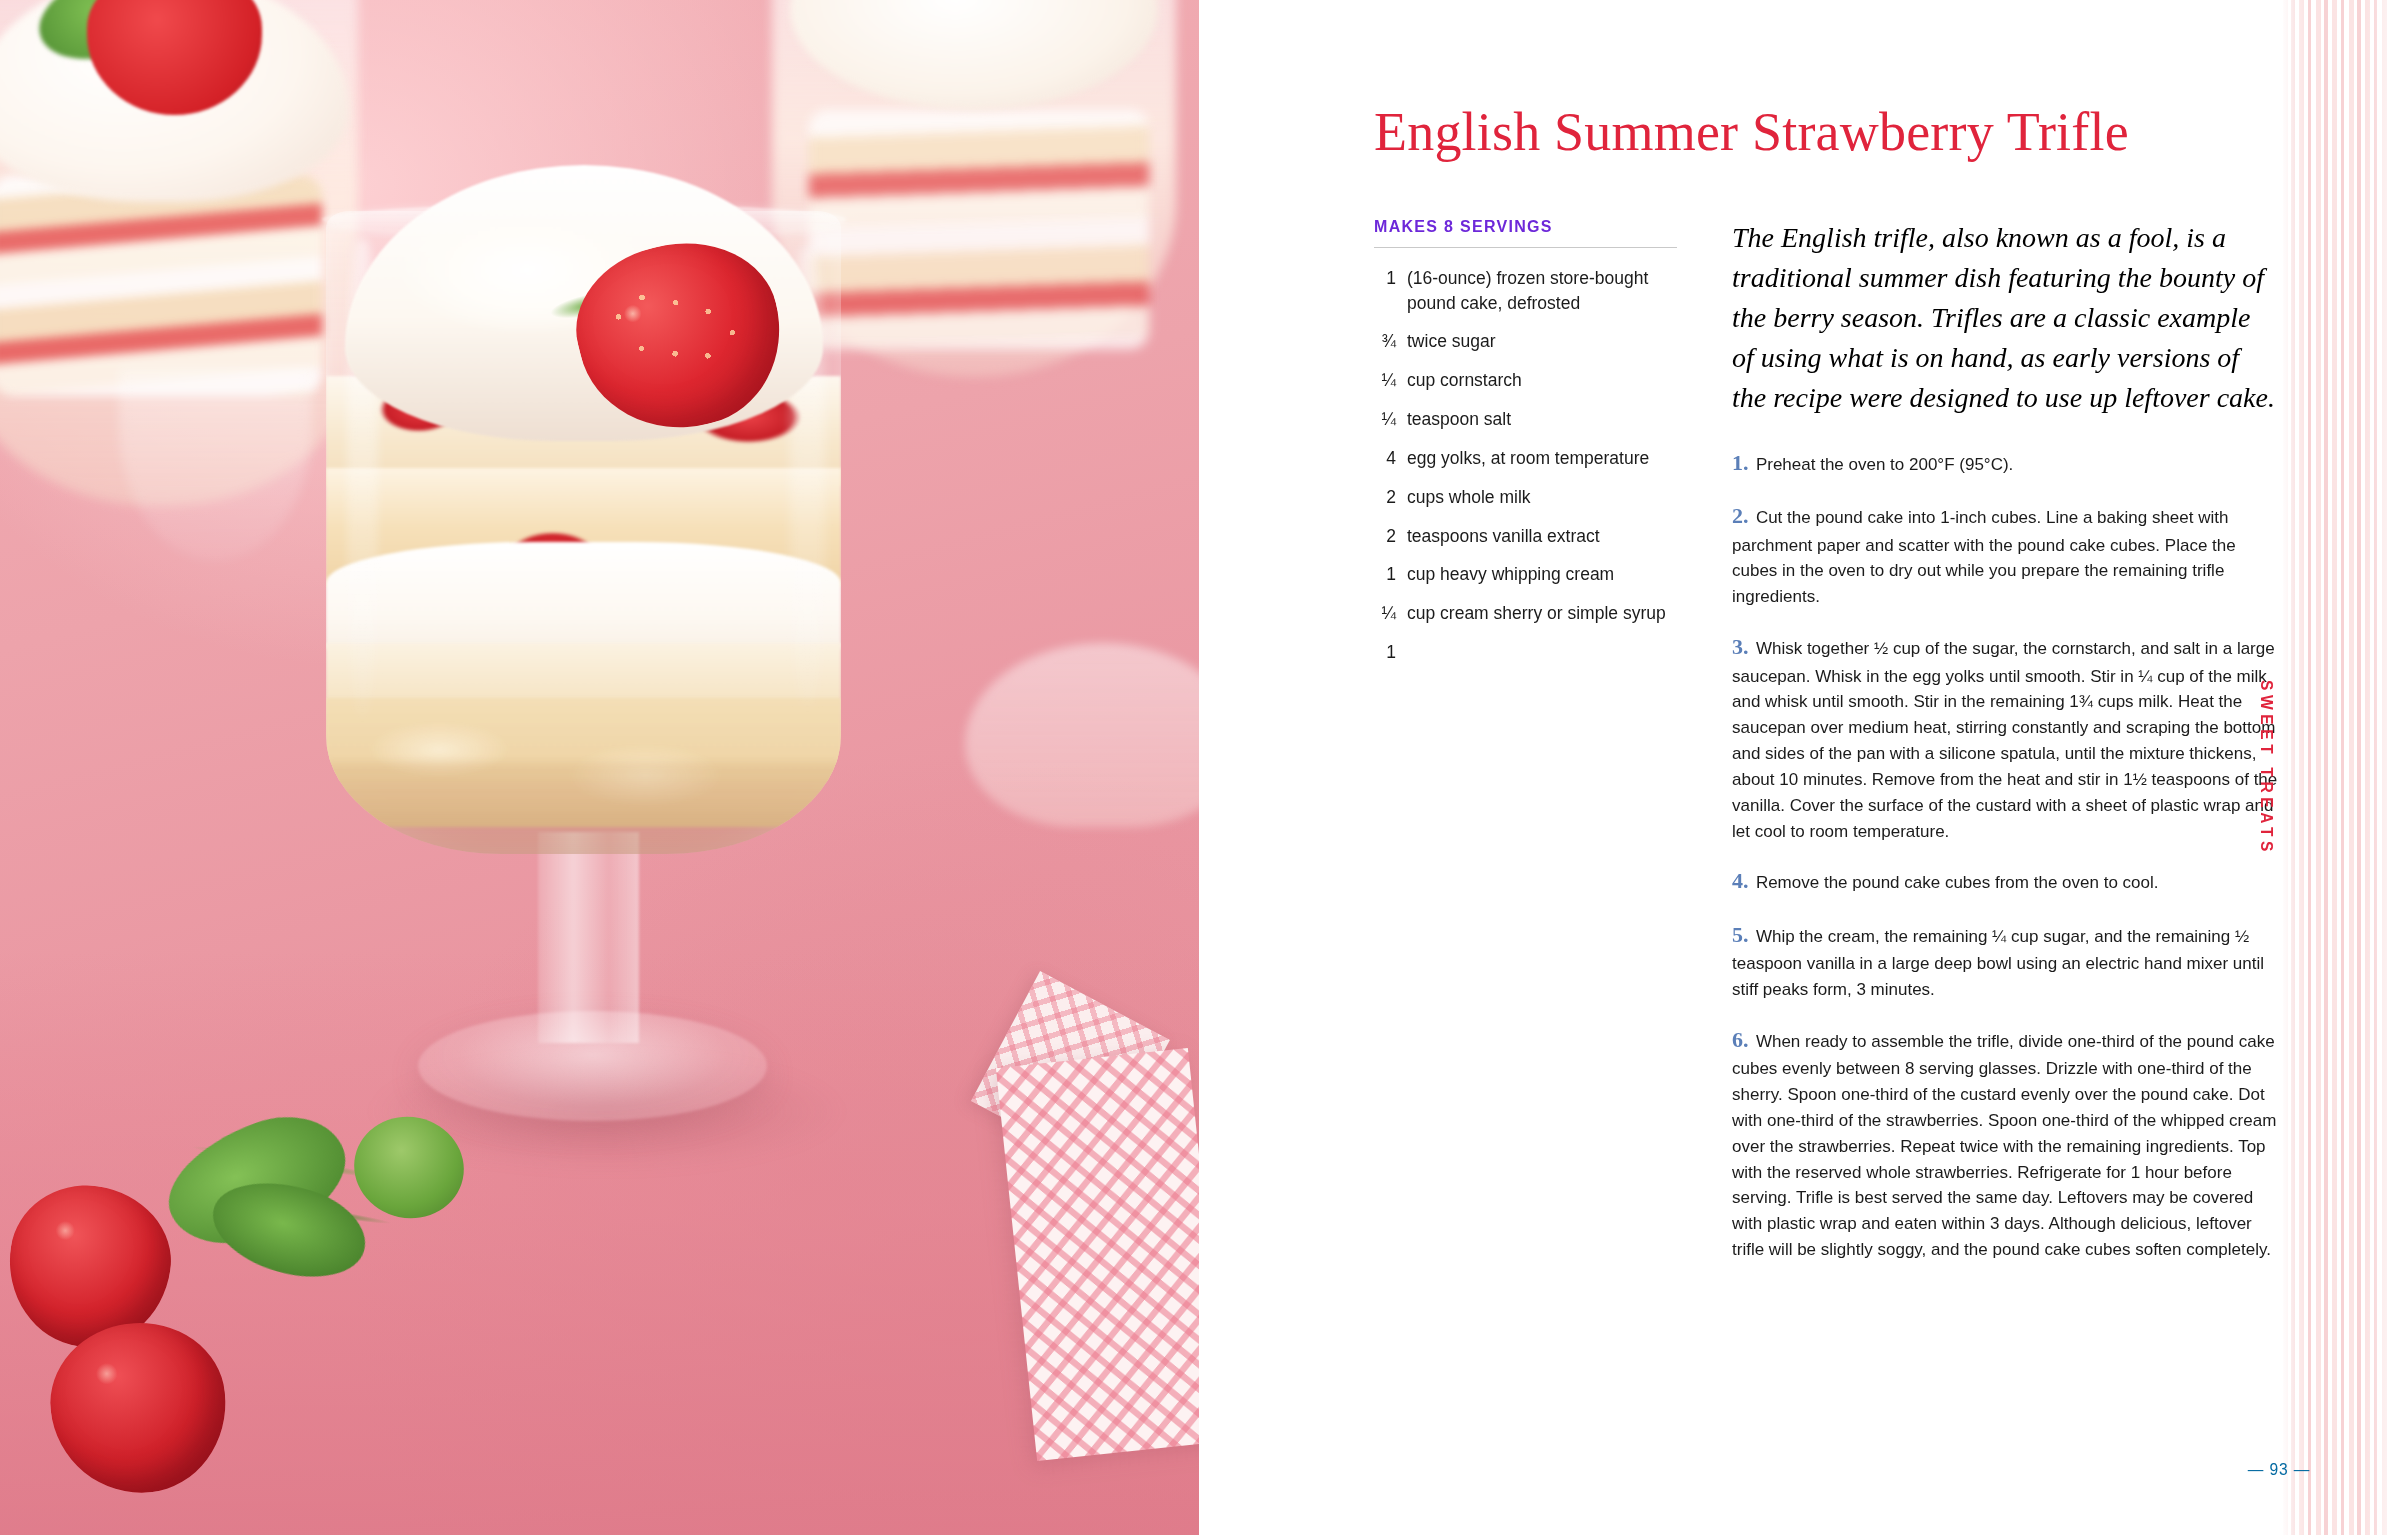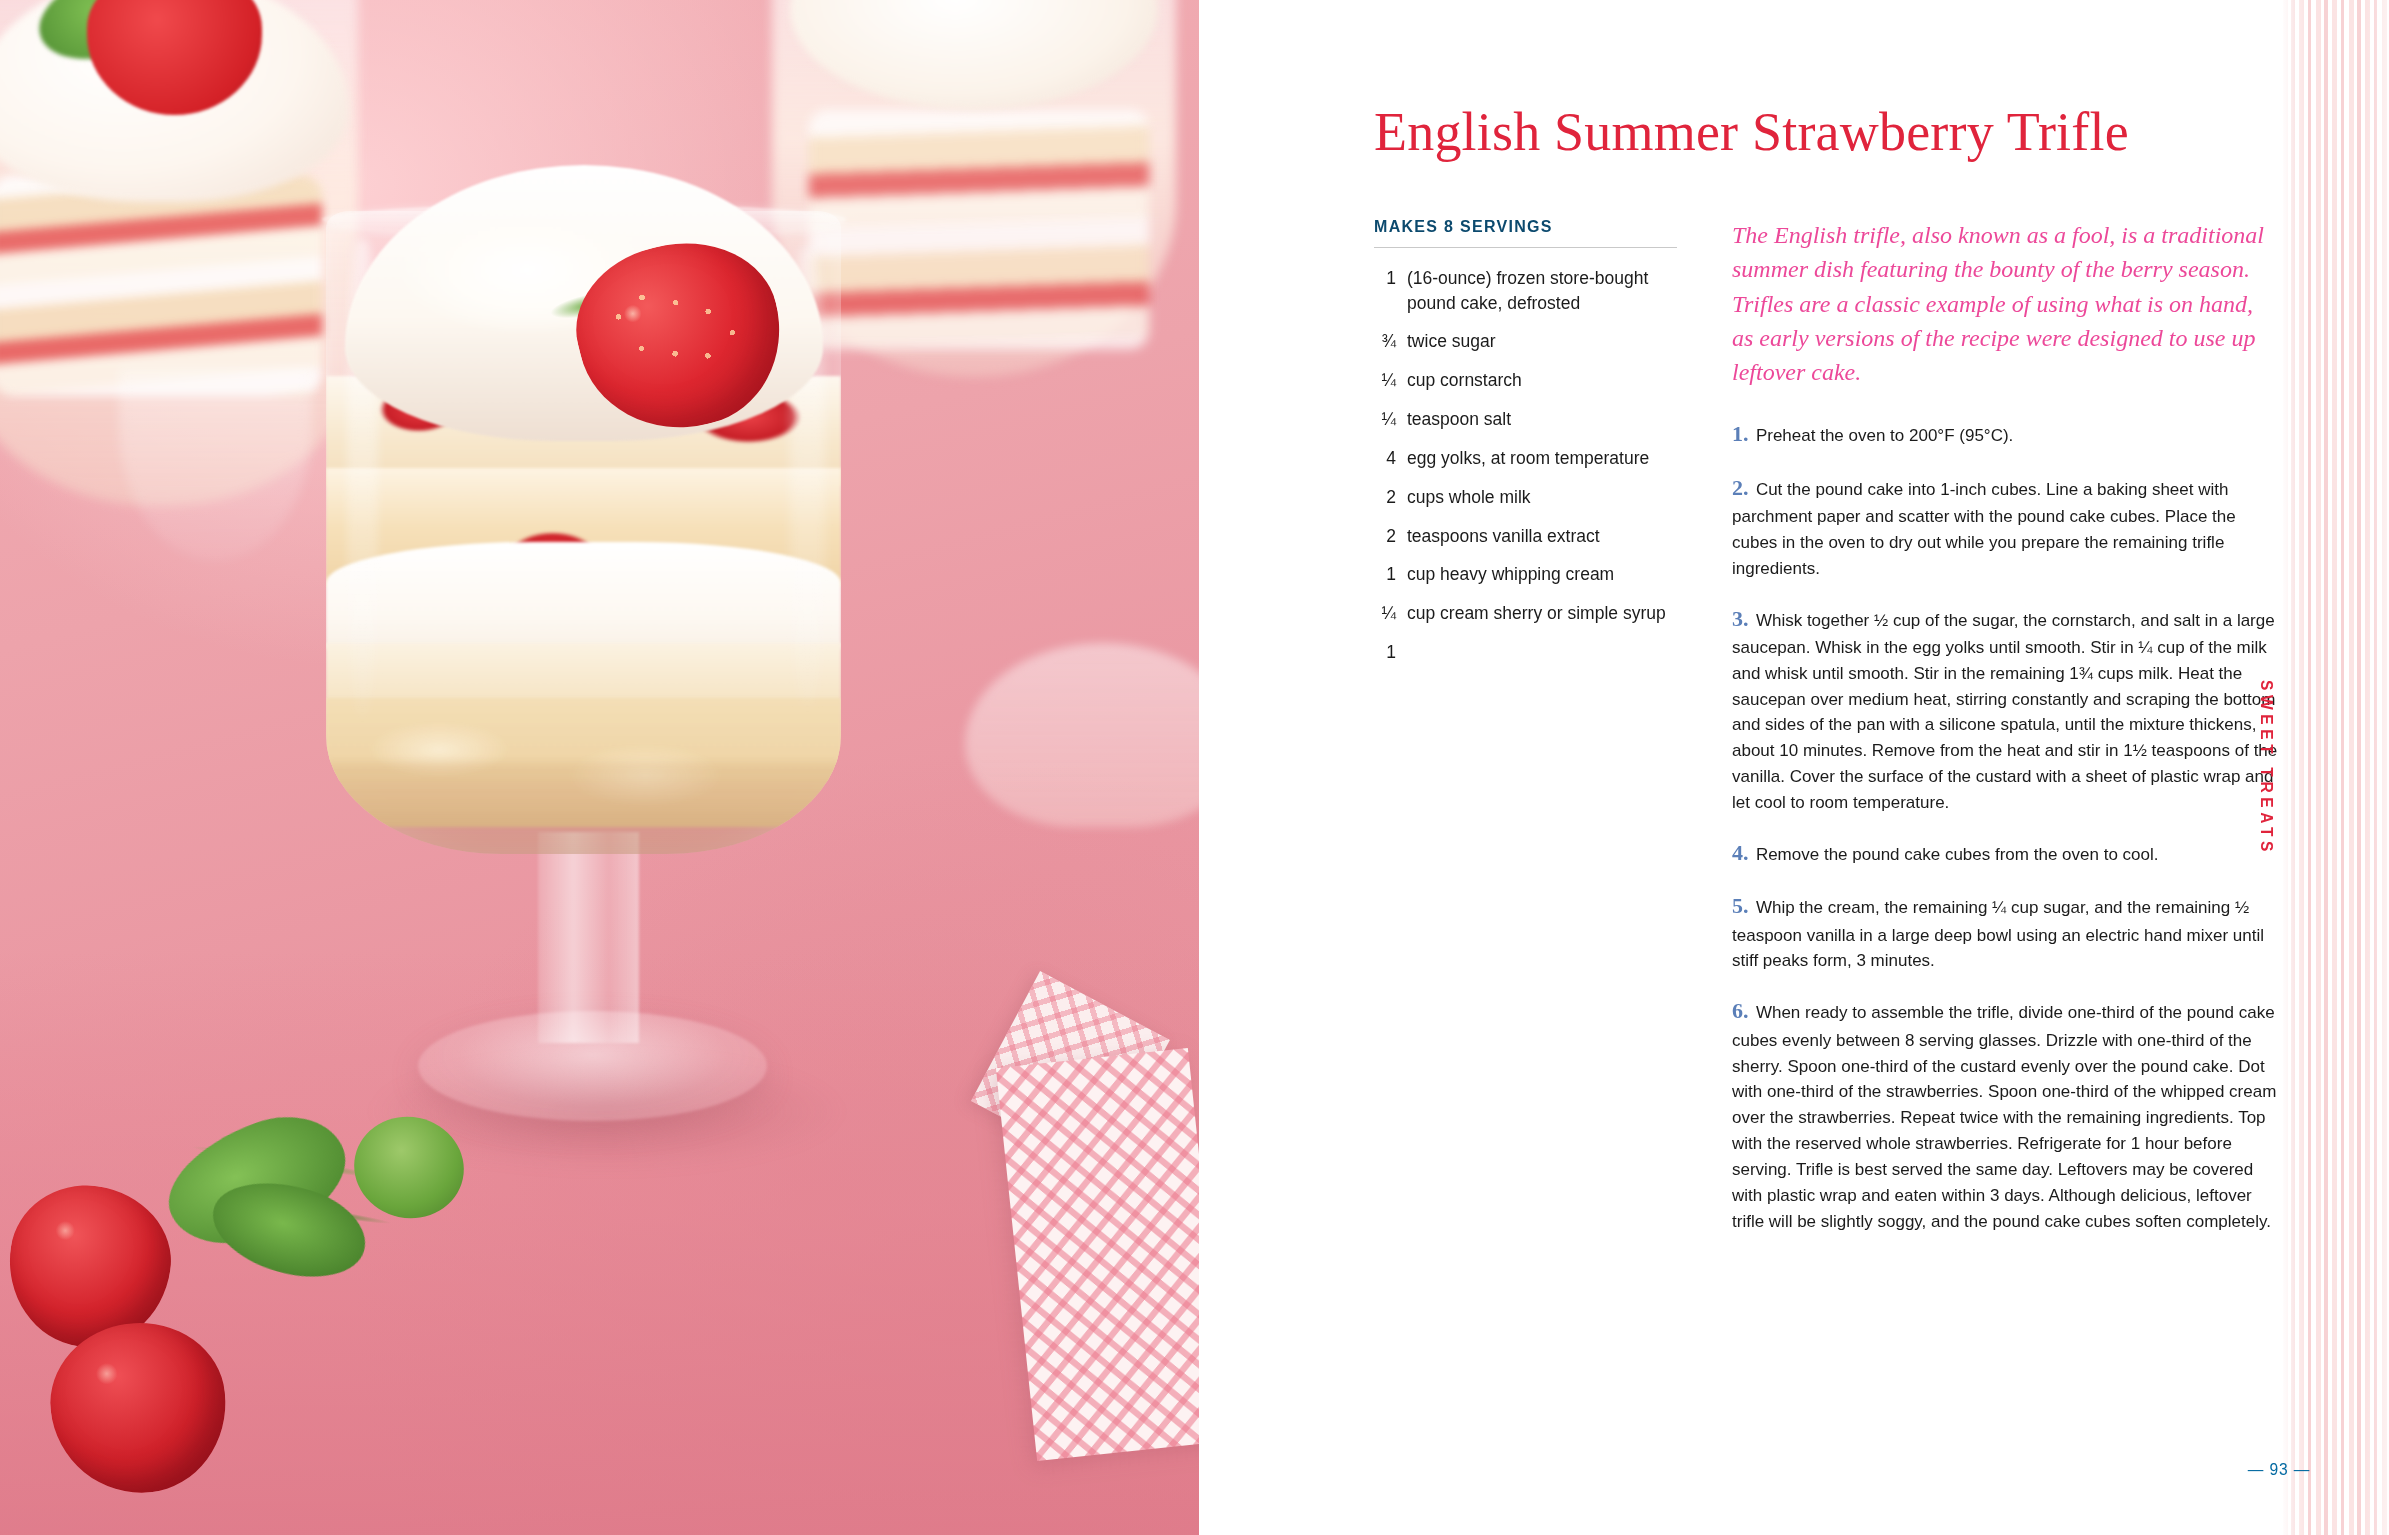--- a/index.html
+++ b/index.html
@@ -353,21 +353,21 @@
     margin: 0 0 55px 0;
     white-space: nowrap;
   }
   .cols { display: flex; gap: 55px; }
 
   .col-left { flex: 0 0 303px; }
   .makes {
     font-size: 16px;
     font-weight: bold;
     letter-spacing: 1.3px;
-    color: #0c4a6e;
+    color: #6d28d9;
     padding-bottom: 11px;
     border-bottom: 1.4px solid #c9c9c9;
     margin-bottom: 18.4px;
   }
   .ing-list { list-style: none; margin: 0; padding: 0; }
   .ing-item {
     display: flex;
     font-size: 17.5px;
     line-height: 1.38;
     color: #1b1b1b;
@@ -377,23 +377,23 @@
     flex: 0 0 33px;
     text-align: right;
     padding-right: 11px;
   }
   .ing-text { flex: 1 1 auto; }
 
   .col-right { flex: 1 1 auto; }
   .intro {
     font-family: "Liberation Serif", serif;
     font-style: italic;
-    font-size: 24px;
+    font-size: 28px;
     line-height: 1.43;
-    color: #ec4899;
+    color: #000000;
     margin: 0 0 27.6px 0;
   }
   .step {
     display: block;
     font-size: 17px;
     line-height: 1.52;
     color: #1b1b1b;
     margin-bottom: 20px;
     text-align: left;
   }

